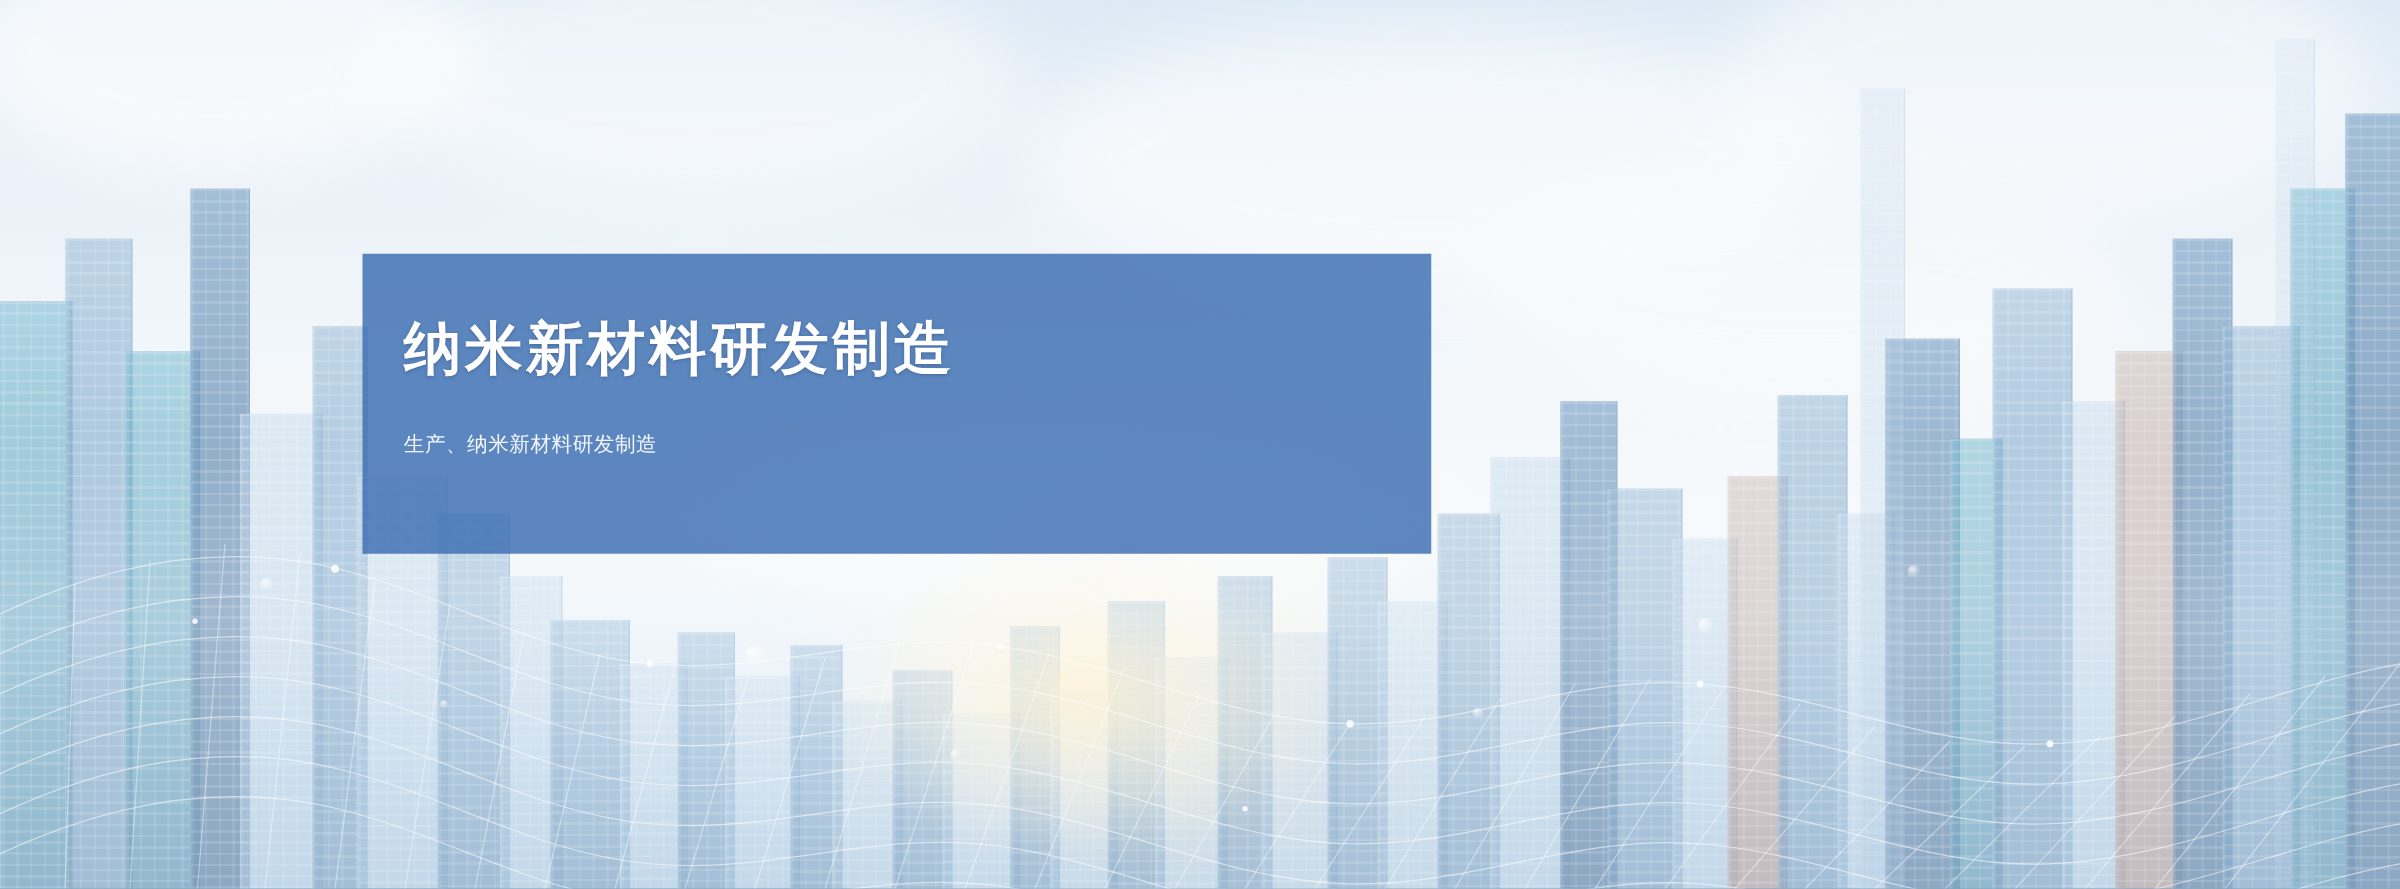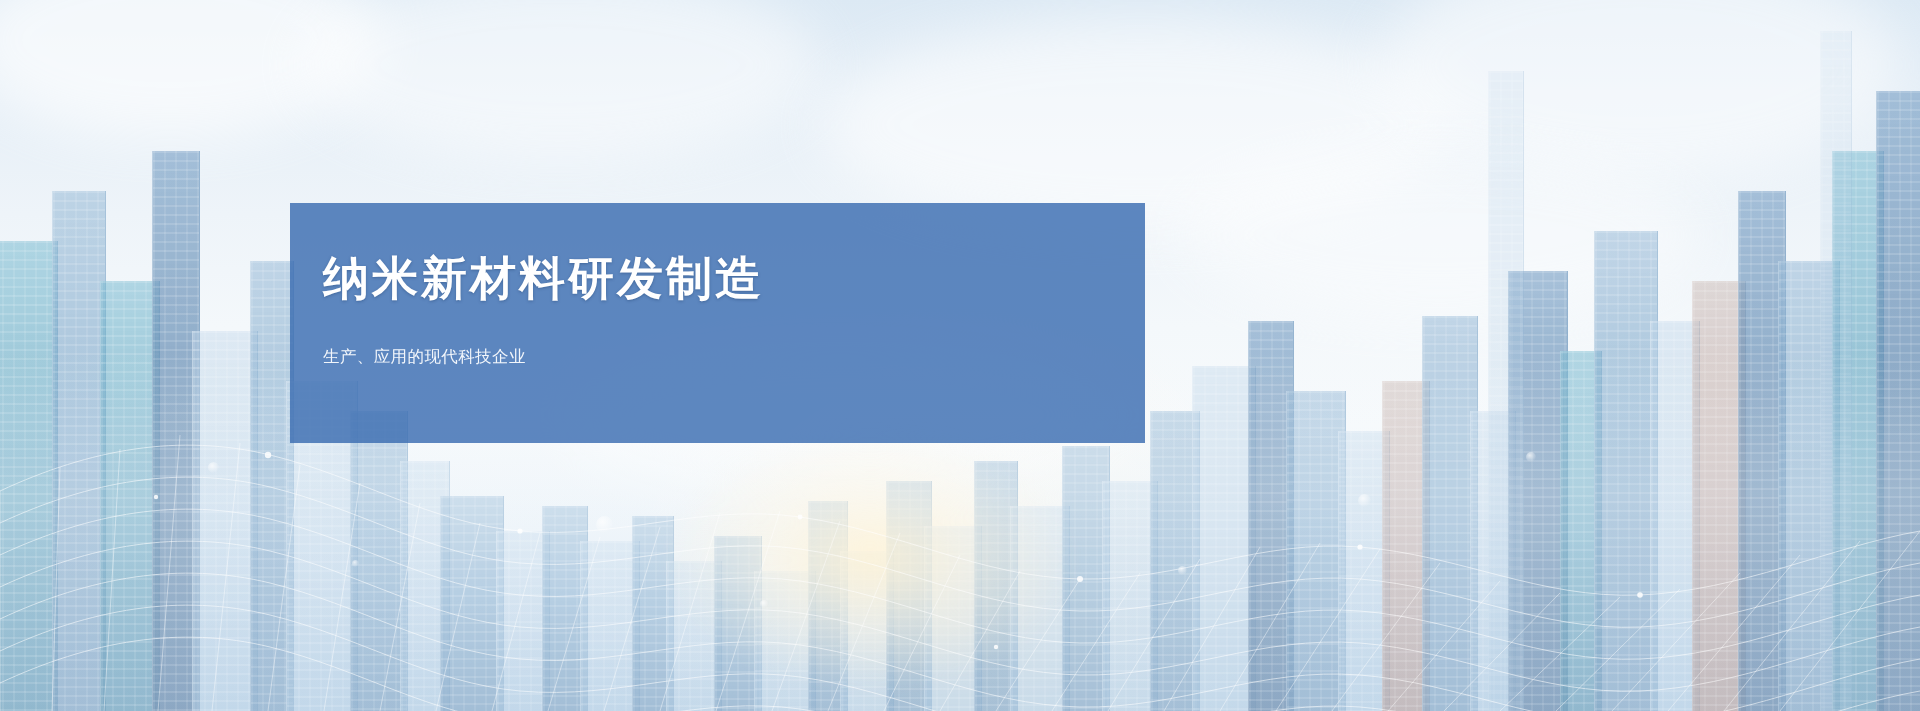--- a/index.html
+++ b/index.html
@@ -254,17 +254,17 @@
         <circle cx="1640" cy="224" r="2.8"></circle>
         <circle cx="156" cy="126" r="2.2"></circle>
         <circle cx="996" cy="276" r="2.2"></circle>
       </g>
     </svg>
   </div>
 
   <div id="copy-card">
     <h1 id="headline">纳米新材料研发制造</h1>
     <p id="subcopy">
-      <span>生产、应用的现代科技企业</span>
+      <span>生产、纳米新材料研发制造</span>
     </p>
   </div>
 
 </div>
 
 </body></html>

